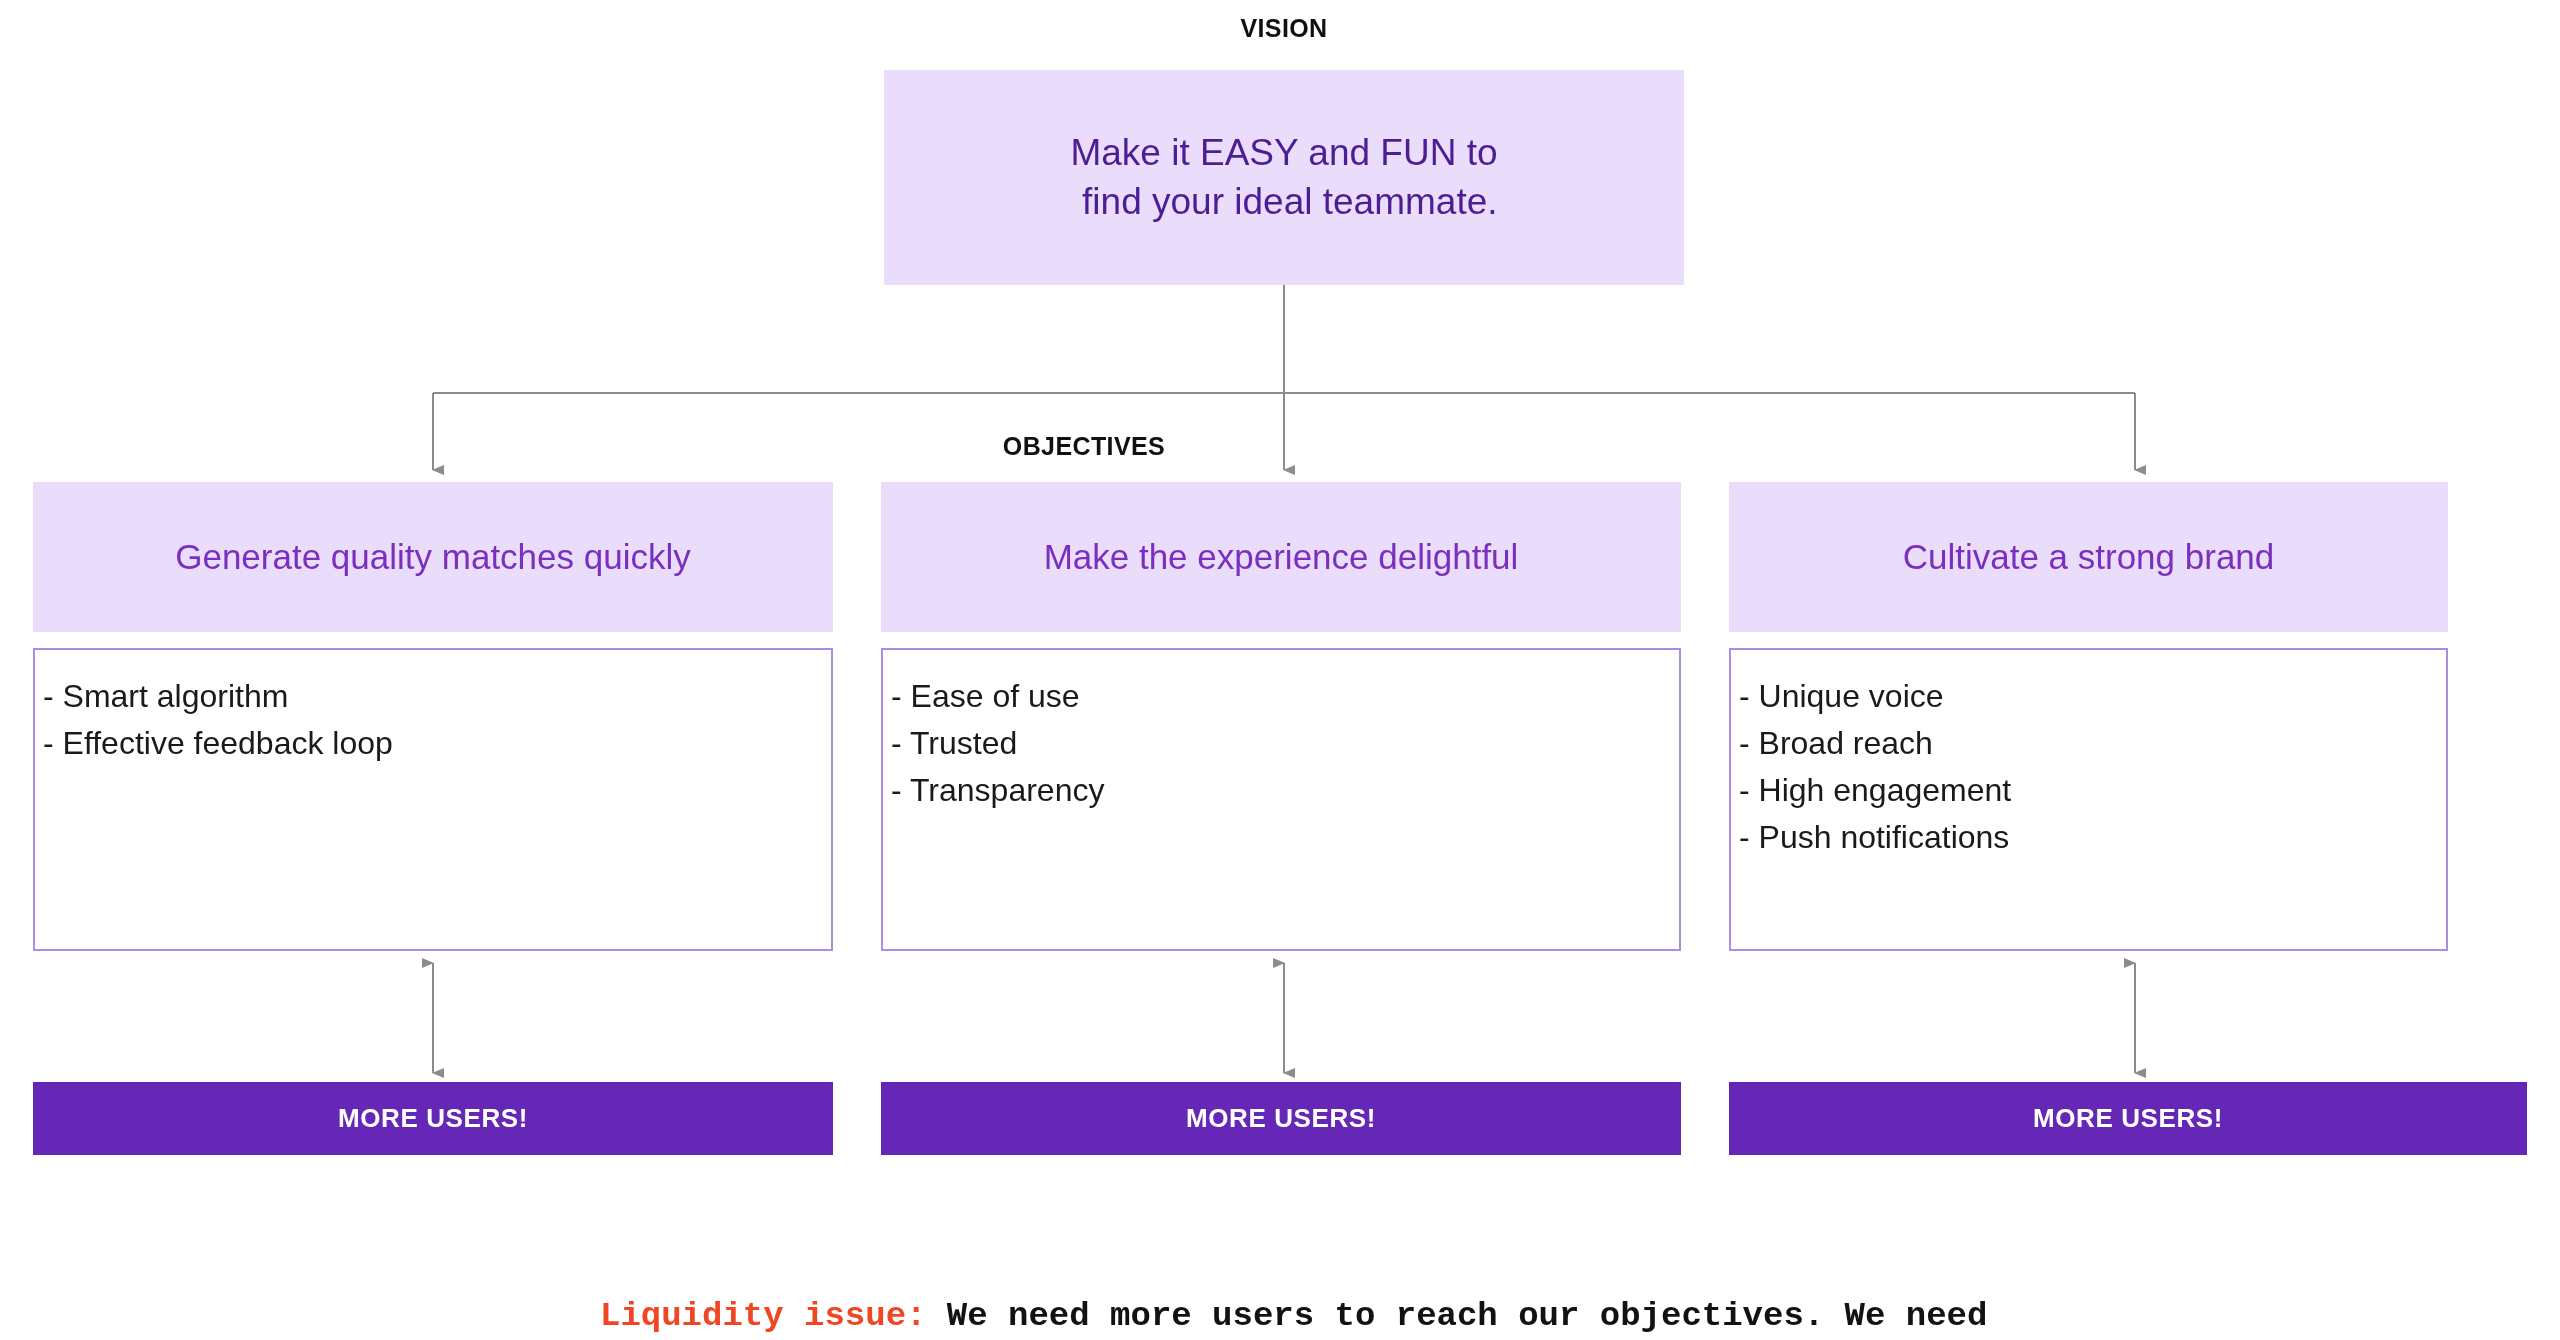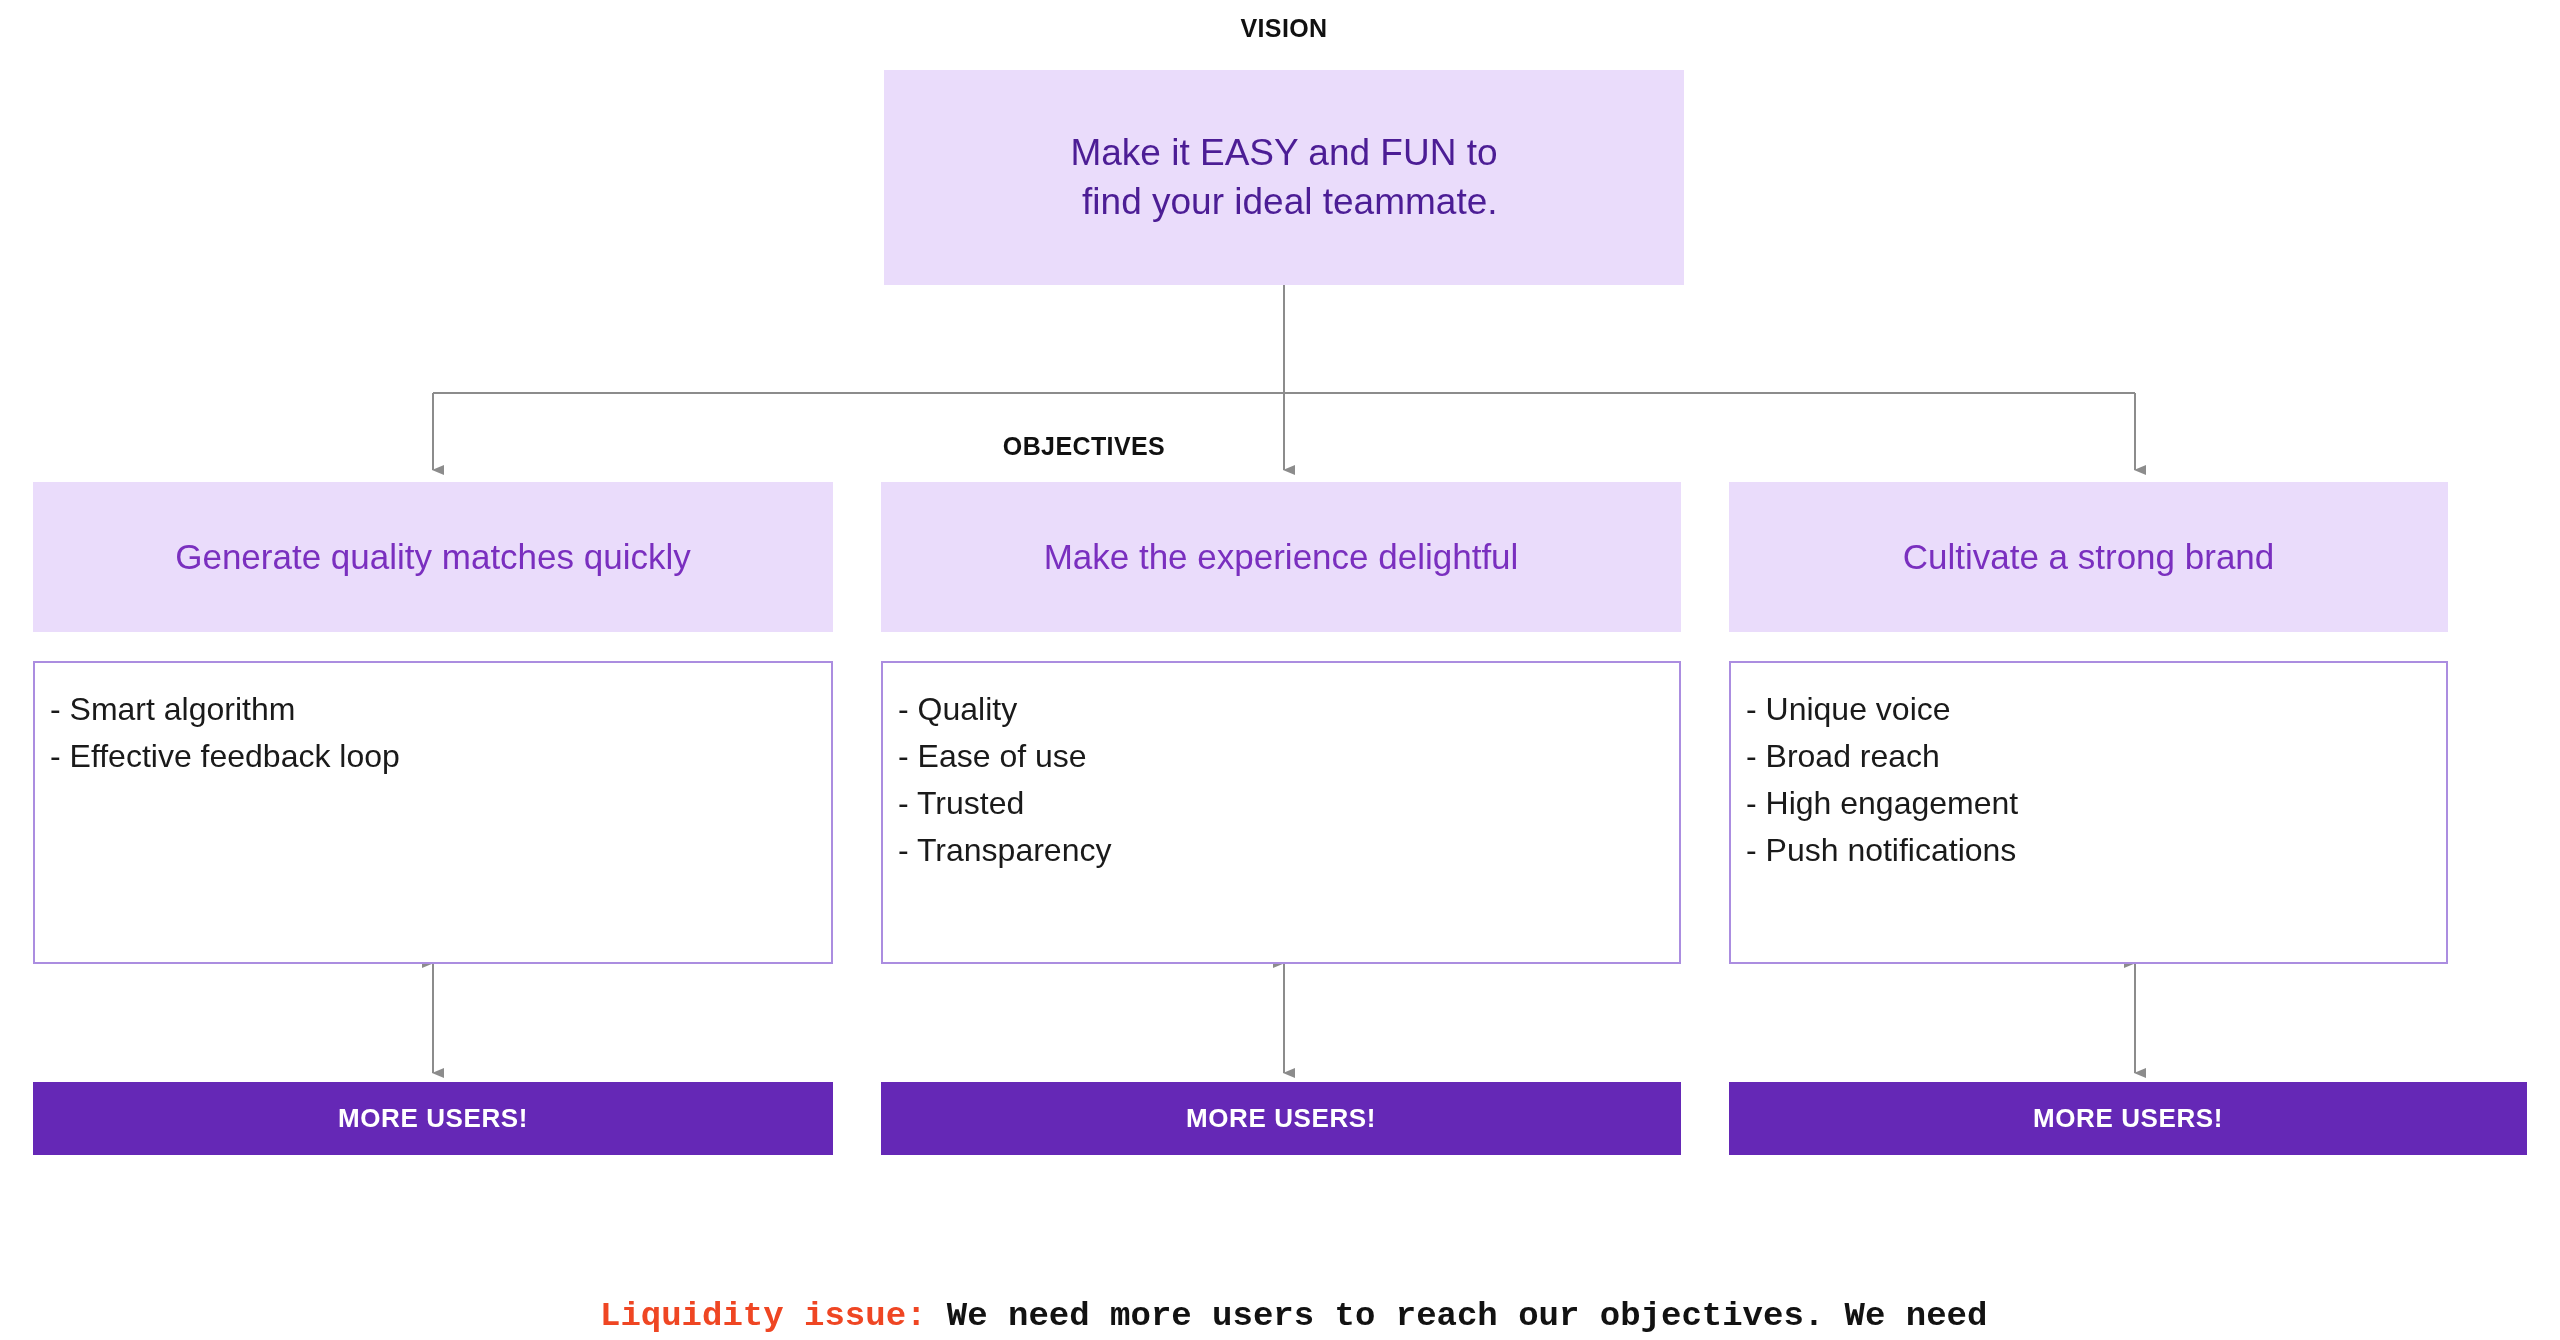--- a/index.html
+++ b/index.html
@@ -80,26 +80,26 @@
     box-sizing: border-box;
   }
   .objective-head .head-text {
     color: #7a2fbf;
     font-size: 35px;
     line-height: 1.2;
     text-align: center;
   }
 
   .bullet-box {
-    margin-top: 29px;
+    margin-top: 16px;
     height: 303px;
     border: 2px solid #ab8de0;
     background: #ffffff;
     box-sizing: border-box;
-    padding: 26px 14px 0 15px;
+    padding: 26px 14px 0 8px;
   }
   .bullet-list {
     margin: 0;
     padding: 0;
     list-style: none;
   }
   .bullet-list li {
     font-size: 32px;
     line-height: 1.28;
     color: #1a1a1a;
@@ -195,21 +195,20 @@
       </ul>
     </div>
   </div>
 
   <div class="column col-1">
     <div class="objective-head">
       <div class="head-text">Make the experience delightful</div>
     </div>
     <div class="bullet-box">
       <ul class="bullet-list">
-        <li>- Quality</li>
         <li>- Ease of use</li>
         <li>- Trusted</li>
         <li>- Transparency</li>
       </ul>
     </div>
   </div>
 
   <div class="column col-2">
     <div class="objective-head">
       <div class="head-text">Cultivate a strong brand</div>

